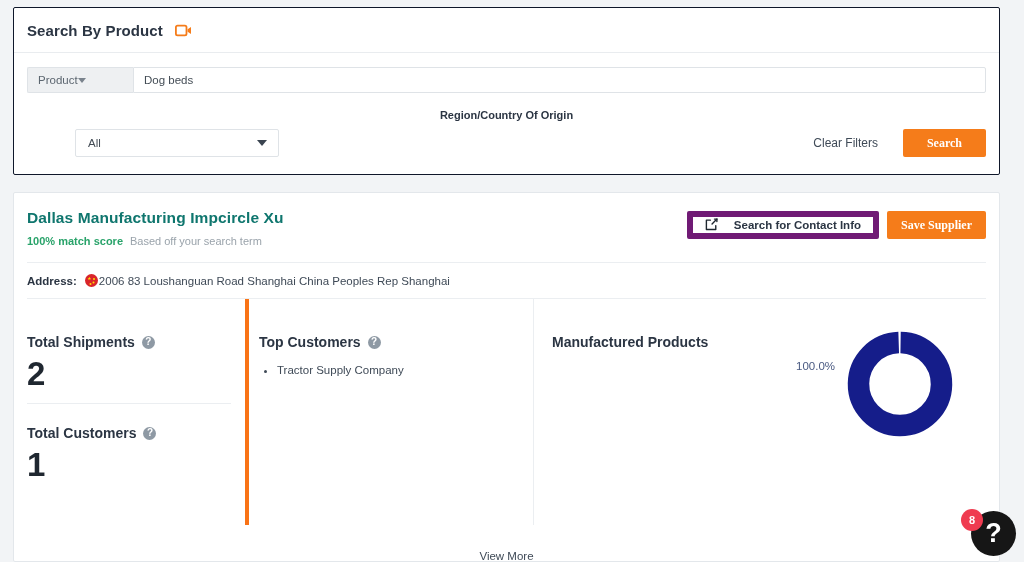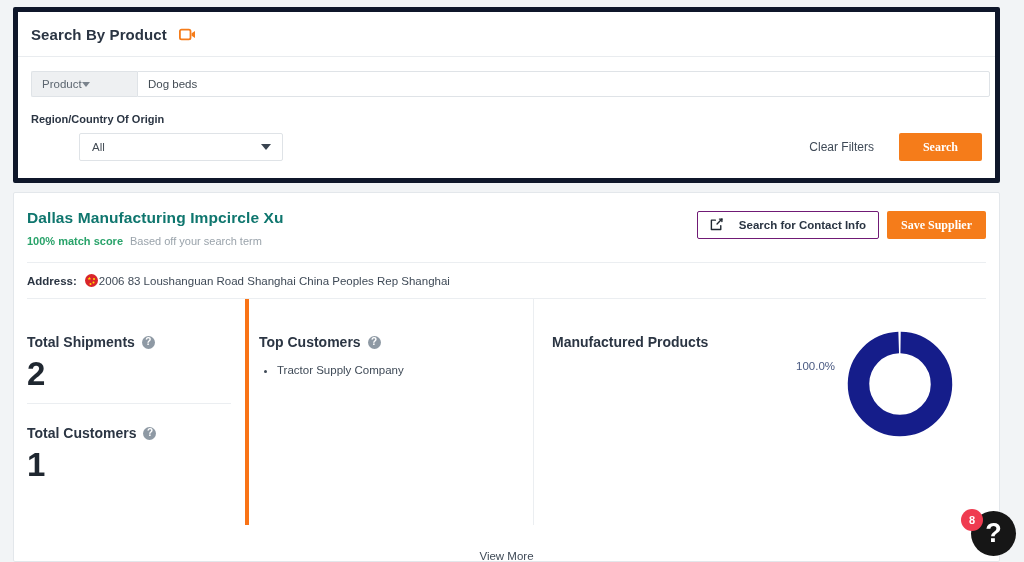--- a/index.html
+++ b/index.html
@@ -17,21 +17,21 @@
     background: #f2f4f6;
   }
 
   
   .search-card {
     position: absolute;
     left: 13px;
     top: 7px;
     width: 987px;
     background: #ffffff;
-    border: 5px solid #0f172a;
+    border: 1px solid #0f172a;
     border-radius: 2px;
   }
   .search-header {
     height: 45px;
     display: flex;
     align-items: center;
     padding: 0 0 0 13px;
     border-bottom: 1px solid #e9ecef;
   }
   .search-title {
@@ -82,20 +82,21 @@
     padding: 0 10px;
     font-family: "Liberation Sans", sans-serif;
     border-radius: 0 2px 2px 0;
     outline: none;
   }
   .region-label {
     margin-top: 16px;
     font-size: 11px;
     font-weight: bold;
     color: #2b3543;
+    text-align: center;
   }
   .row-2 {
     margin-top: 8px;
     display: flex;
     align-items: center;
     margin-left: 48px;
   }
   .region-select {
     width: 204px;
     height: 28px;
@@ -180,21 +181,21 @@
   .match-note { color: #9aa3ab; }
   .sup-head-actions {
     margin-left: auto;
     display: flex;
     align-items: center;
     gap: 8px;
     padding-top: 2px;
   }
   .btn-outline {
     height: 28px;
-    border: 1px solid #701a75;
+    border: 6px solid #701a75;
     background: #fff;
     border-radius: 2px;
     font-size: 11.5px;
     font-weight: bold;
     color: #2b3543;
     display: flex;
     align-items: center;
     gap: 16px;
     padding: 0 12px;
     cursor: pointer;

